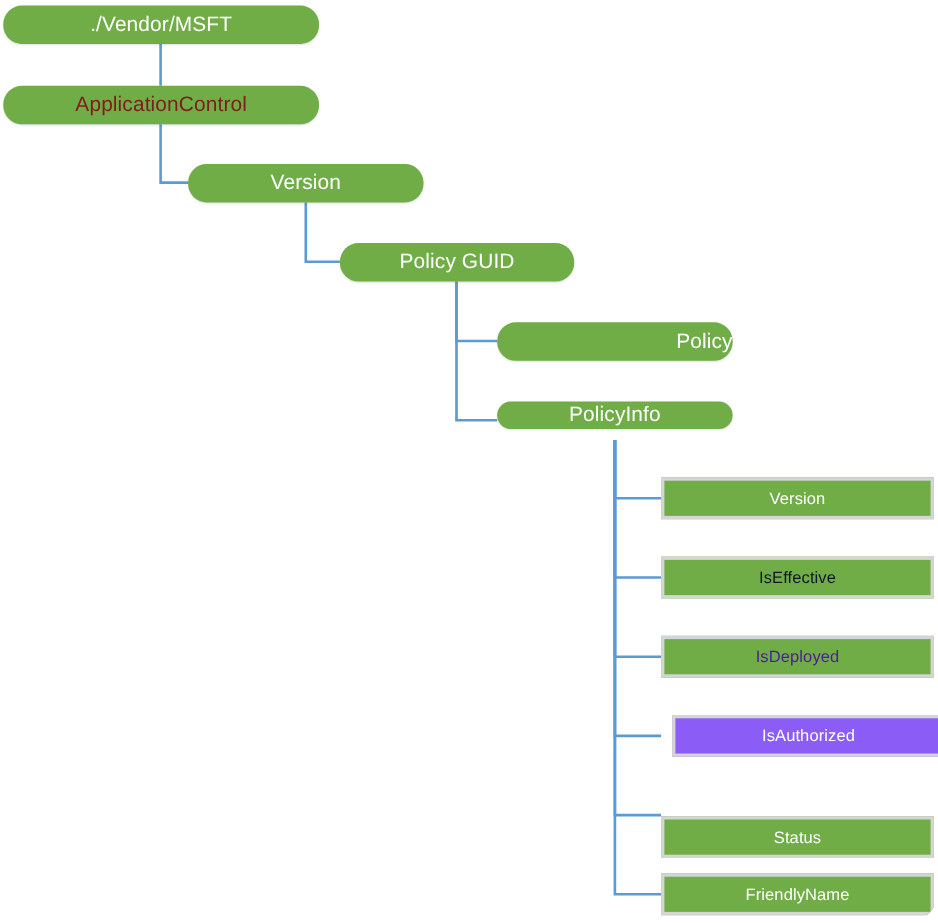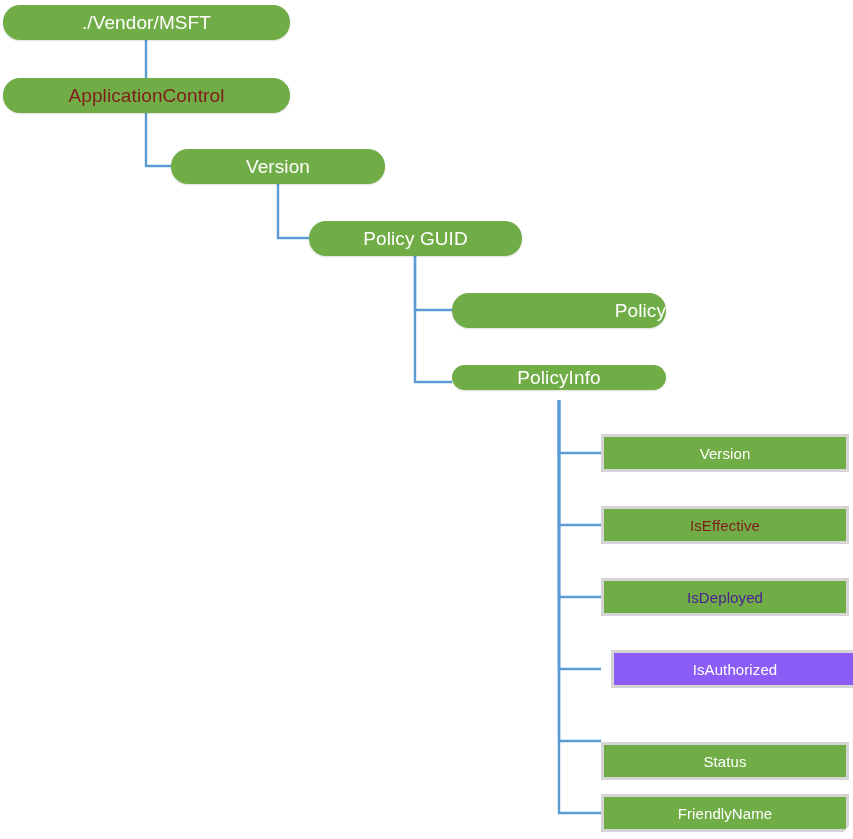--- a/index.html
+++ b/index.html
@@ -86,21 +86,21 @@
       </div>
       <div class="node rounded" style="left: 452px; top: 293px; width: 214px; height: 35px; background: rgb(112, 173, 71); color: rgb(255, 255, 255); justify-content: flex-end;">
         <span>Policy</span>
       </div>
       <div class="node rounded" style="left: 452px; top: 365px; width: 214px; height: 25px; background: rgb(112, 173, 71); color: rgb(255, 255, 255);">
         <span>PolicyInfo</span>
       </div>
       <div class="node rect" style="left: 601px; top: 434px; width: 248px; height: 38px; background: rgb(112, 173, 71); color: rgb(255, 255, 255); border-color: rgb(213, 213, 213);">
         <span>Version</span>
       </div>
-      <div class="node rect" style="left: 601px; top: 506px; width: 248px; height: 38px; background: rgb(112, 173, 71); color: #7f1d1d; border-color: rgb(213, 213, 213);">
+      <div class="node rect" style="left: 601px; top: 506px; width: 248px; height: 38px; background: rgb(112, 173, 71); color: #0f172a; border-color: rgb(213, 213, 213);">
         <span>IsEffective</span>
       </div>
       <div class="node rect" style="left: 601px; top: 578px; width: 248px; height: 38px; background: rgb(112, 173, 71); color: #4c1d95; border-color: rgb(213, 213, 213);">
         <span>IsDeployed</span>
       </div>
       <div class="node rect" style="left: 611px; top: 650px; width: 248px; height: 38px; background: #8b5cf6; color: rgb(255, 255, 255); border-color: rgb(213, 213, 213);">
         <span>IsAuthorized</span>
       </div>
       <div class="node rect" style="left: 601px; top: 722px; width: 248px; height: 38px; background: rgb(112, 173, 71); color: rgb(255, 255, 255); border-color: rgb(213, 213, 213); margin-top: 20px;">
         <span>Status</span>

